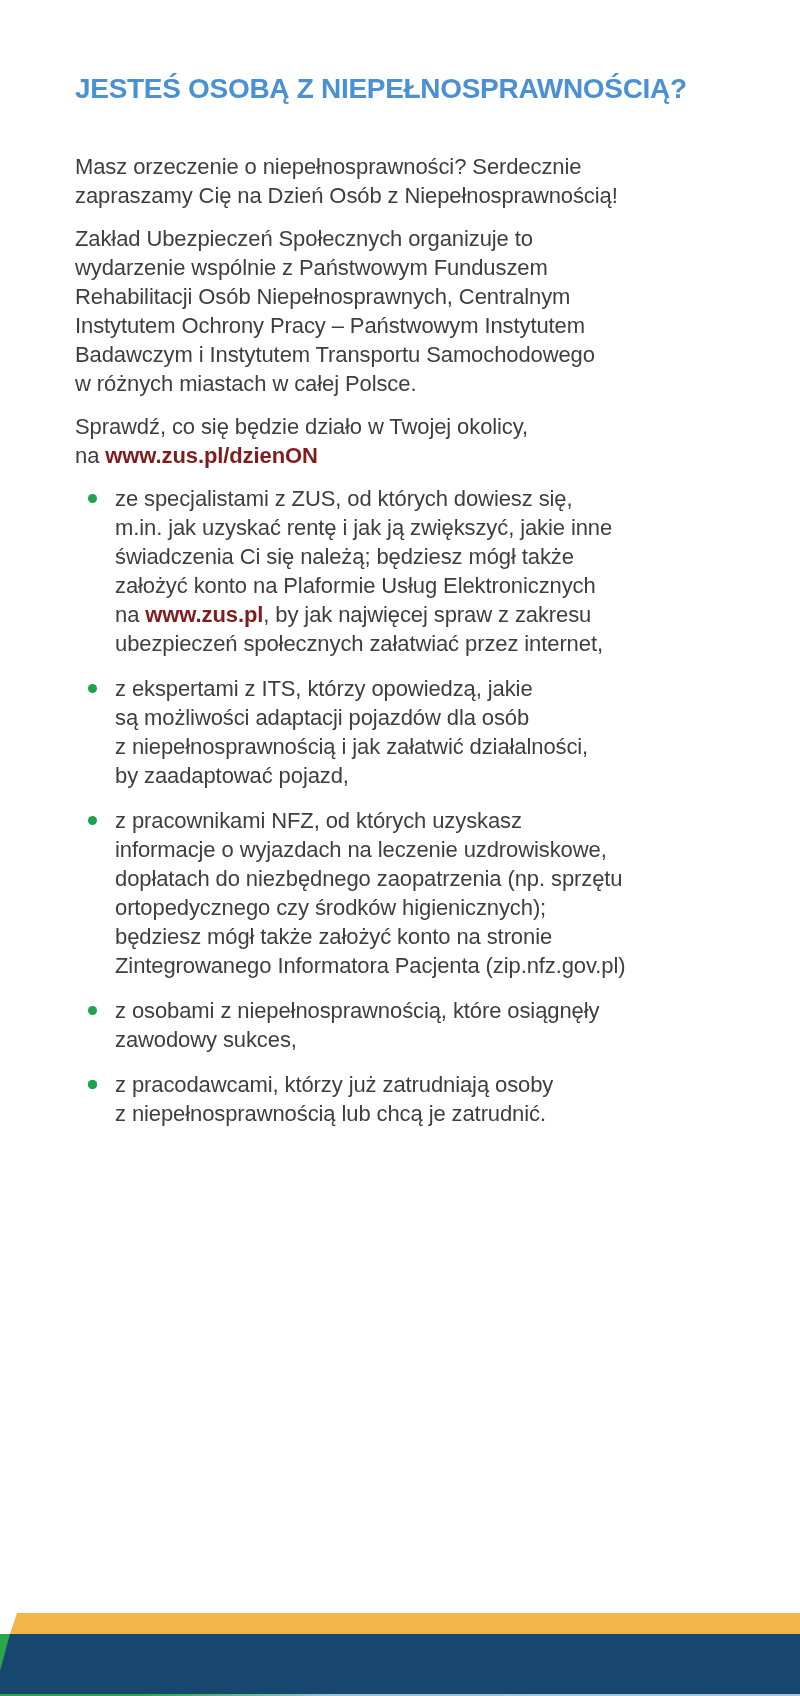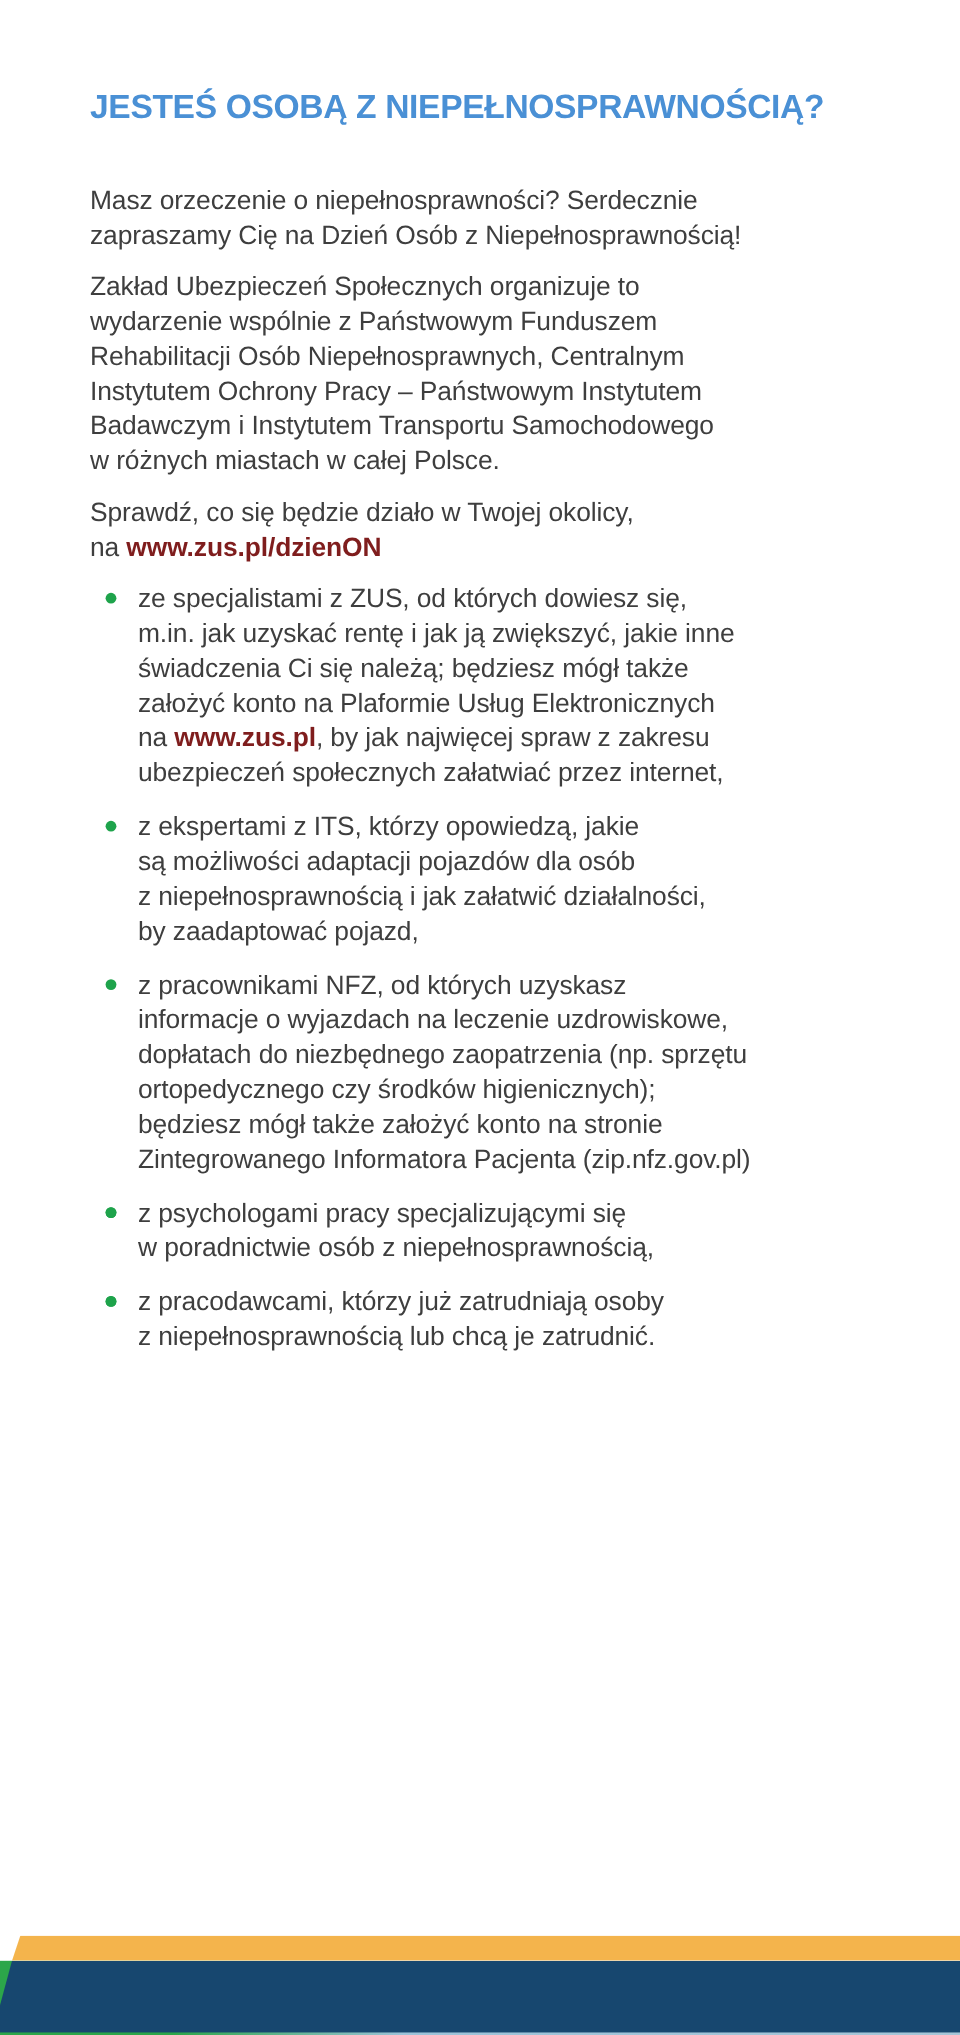--- a/index.html
+++ b/index.html
@@ -105,23 +105,22 @@
       <li><span class="dot"></span><span class="txt">z ekspertami z ITS, którzy opowiedzą, jakie
 są możliwości adaptacji pojazdów dla osób
 z niepełnosprawnością i jak załatwić działalności,
 by zaadaptować pojazd,</span></li>
       <li><span class="dot"></span><span class="txt">z pracownikami NFZ, od których uzyskasz
 informacje o wyjazdach na leczenie uzdrowiskowe,
 dopłatach do niezbędnego zaopatrzenia (np. sprzętu
 ortopedycznego czy środków higienicznych);
 będziesz mógł także założyć konto na stronie
 Zintegrowanego Informatora Pacjenta (zip.nfz.gov.pl)</span></li>
-      <li><span class="dot"></span></li>
-      <li><span class="dot"></span><span class="txt">z psychologami pracy specjalizującymi się
-w poradnictwie osób z niepełnosprawnością,</span></li>
+      <li><span class="dot"></span><span class="txt">z osobami z niepełnosprawnością, które osiągnęły
+zawodowy sukces,</span></li>
       <li><span class="dot"></span></li>
       <li><span class="dot"></span><span class="txt">z pracodawcami, którzy już zatrudniają osoby
 z niepełnosprawnością lub chcą je zatrudnić.</span></li>
     </ul>
   </main>
 
   <footer>
     <div class="footer-underlay"></div>
     <div class="footer-orange"></div>
     <div class="footer-navy"></div>

